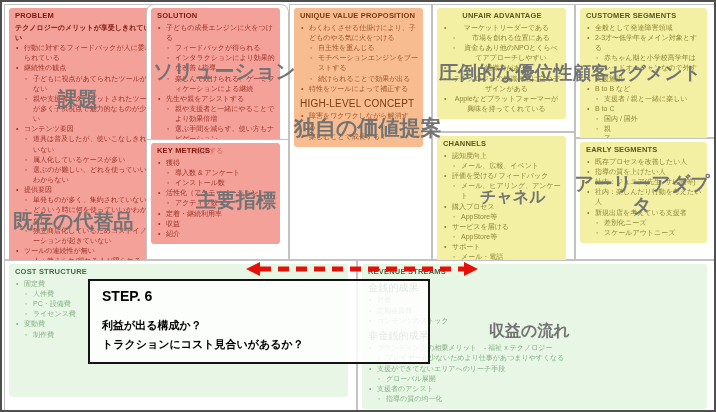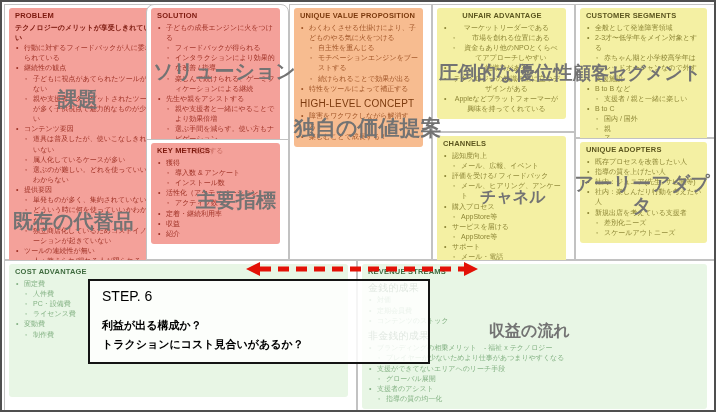--- a/index.html
+++ b/index.html
@@ -52,21 +52,21 @@
   .ov-channels  { left:478px; top:185px; font-size:16px; }
   .ov-customer  { left:571px; top:59px;  font-size:18px; }
   .ov-early     { left:570px; top:171px; font-size:19px; width:140px; white-space:normal; text-align:center; line-height:22px; }
   .ov-revenue   { left:487px; top:319px; font-size:16px; }
 
   .arrow-svg { position:absolute; left:242px; top:259px; z-index:5; }
 
   .step-box { position:absolute; left:86px; top:277px; width:342px; height:85px;
     background:rgba(255,255,255,.84); border:2px solid #141414; box-sizing:border-box;
     padding:7px 12px; z-index:6; color:#000; }
-  .step-title { font-size:14px; font-weight:normal; margin-bottom:12px; }
+  .step-title { font-size:14px; font-weight:bold; margin-bottom:12px; }
   .step-line  { font-size:11px; font-weight:bold; line-height:19px; }
 </style>
 </head>
 <body>
 
 <div class="canvas">
 
   <div class="cell pink cell-problem">
     <div class="fill">
       <div class="sec-header">PROBLEM</div>
@@ -191,36 +191,36 @@
           <div class="li b1">B to C</div>
           <div class="li b2">国内 / 国外</div>
           <div class="li b2">親</div>
           <div class="li b2">子</div>
         </div>
     </div>
   </div>
 
   <div class="cell yellow cell-early">
     <div class="fill">
-      <div class="sec-header">UNIQUE ADOPTERS</div>
+      <div class="sec-header">EARLY SEGMENTS</div>
       <div class="list">
           <div class="li b1">既存プロセスを改善したい人</div>
           <div class="li b1">指導の質を上げたい人</div>
           <div class="li b1">社内：ジュニア(先生, サビ開等)</div>
           <div class="li b1">社内：楽しんだり行動を考えたい人</div>
           <div class="li b1">新規出店を考えている支援者</div>
           <div class="li b2">差別化ニーズ</div>
           <div class="li b2">スケールアウトニーズ</div>
         </div>
     </div>
   </div>
 
   <div class="cell green cell-cost">
     <div class="fill">
-      <div class="sec-header">COST ADVANTAGE</div>
+      <div class="sec-header">COST STRUCTURE</div>
       <div class="list">
           <div class="li b1">固定費</div>
           <div class="li b2">人件費</div>
           <div class="li b2">PC・設備費</div>
           <div class="li b2">ライセンス費</div>
           <div class="li b1">変動費</div>
           <div class="li b2">制作費</div>
         </div>
     </div>
   </div>

